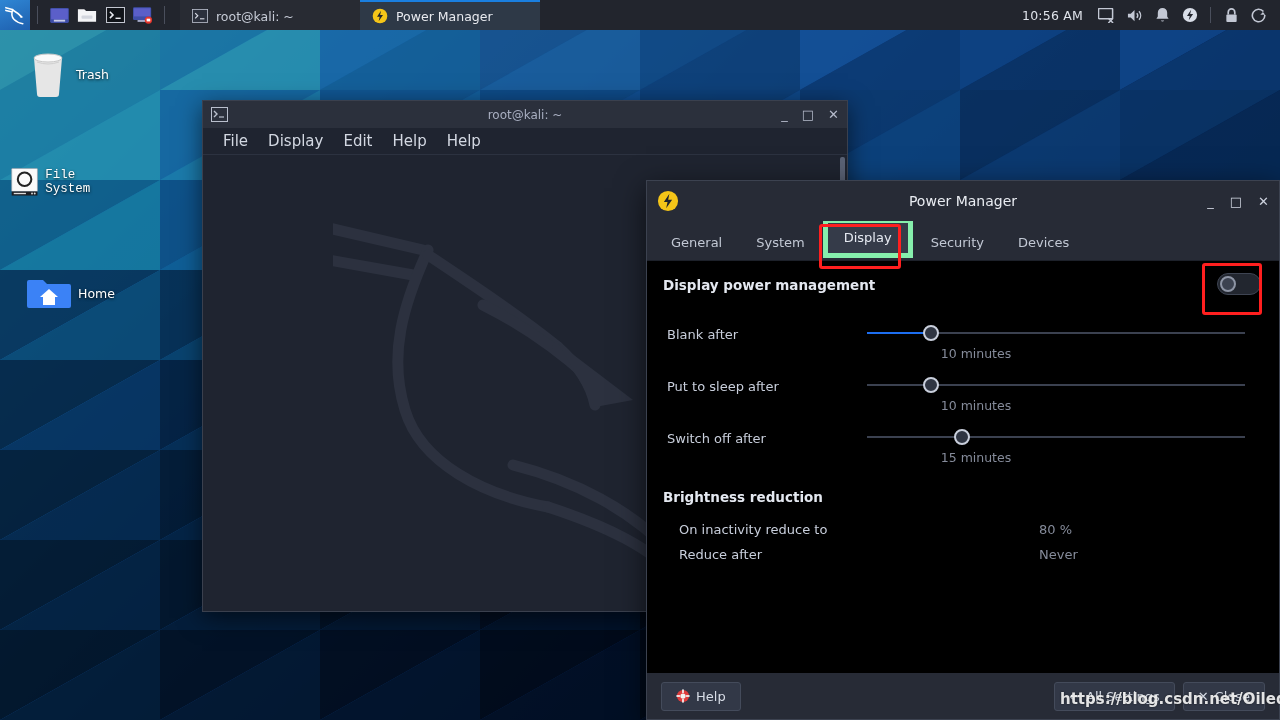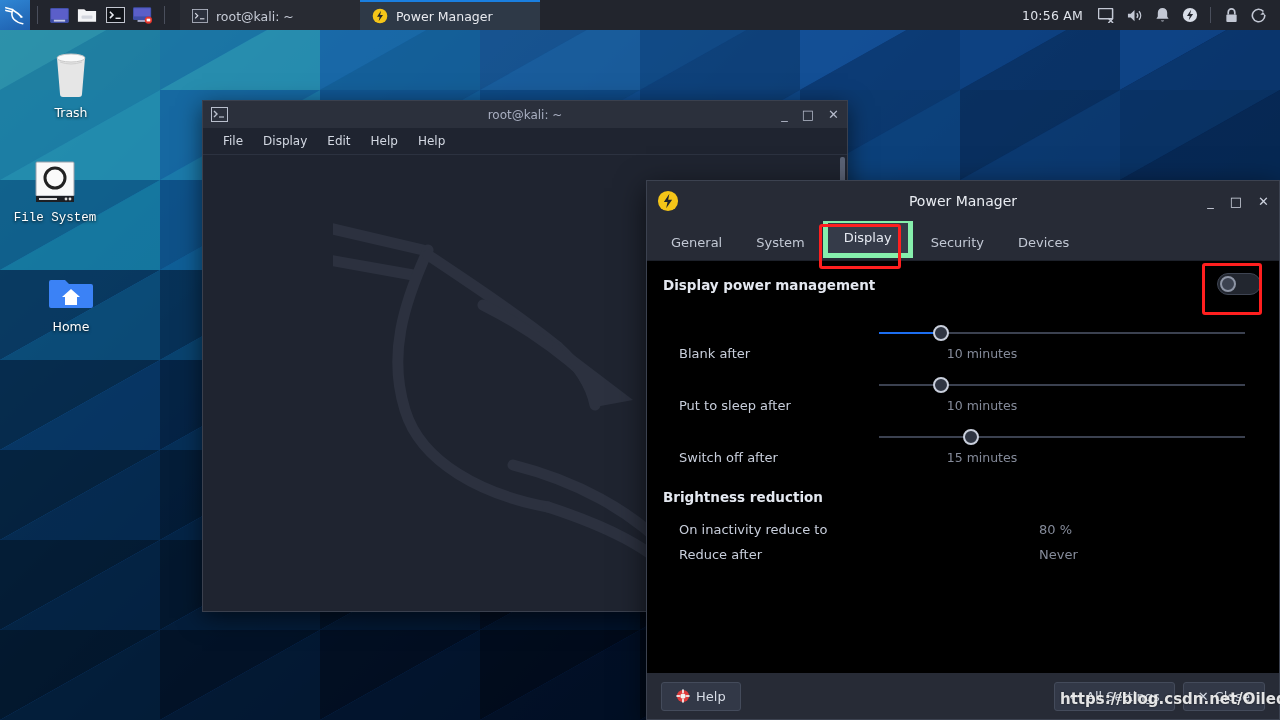--- a/index.html
+++ b/index.html
@@ -75,21 +75,21 @@
   .tray-ico {
     width: 26px; height: 30px;
     display: flex; align-items: center; justify-content: center;
   }
   .tray-sep { width:1px; height:16px; background:#4a4f5c; margin:0 5px; }
 
   
   .desk-icon {
     position: absolute;
     width: 92px;
-    display: flex; flex-direction: column; align-items: center; gap: 5px;
+    display: flex; align-items: center; gap: 5px;
     color: #fff; font-size: 12.5px;
     text-shadow: 0 1px 3px rgba(0,0,0,.85);
     z-index: 5;
   }
 
   
   #terminal {
     position: absolute; left: 202px; top: 100px;
     width: 646px; height: 512px;
     background: #1f2430;
@@ -108,21 +108,21 @@
     font-size: 12px; color: #a8aec0; pointer-events: none;
   }
   .term-wctl { margin-left: auto; display: flex; align-items: center; gap: 14px; z-index:2;}
   .term-wctl span { color: #b6bccc; font-size: 13px; line-height: 1; cursor: default;}
   .term-menubar {
     height: 27px; display: flex; align-items: center; gap: 4px;
     padding: 0 12px; background: #1f2430;
     border-bottom: 1px solid #2c3240;
     flex: 0 0 auto;
   }
-  .term-menubar span { font-size: 12px; color: #d3d8e2; padding: 2px 8px; }
+  .term-menubar span { font-size: 15px; color: #d3d8e2; padding: 2px 8px; }
   .term-body {
     flex: 1; position: relative; background: #1f2430;
     overflow: hidden;
     font-family: "DejaVu Sans Mono", "Liberation Mono", monospace;
     font-size: 12.5px;
   }
   .term-dragon {
     position: absolute; left: 130px; top: 40px;
     width: 420px; height: 400px; opacity: .30;
   }
@@ -184,22 +184,22 @@
   .pm-content {
     flex: 1; background: #000000; padding: 0;
     position: relative; overflow: hidden;
   }
 
   .sec-head {
     font-size: 13.5px; font-weight: bold; color: #e4e8f0;
     padding: 16px 0 12px 16px;
   }
   .row {
-    display: flex; align-items: flex-end;
-    padding: 0 34px 0 32px;
+    display: flex; align-items: flex-start;
+    padding: 0 34px 0 20px;
     margin-bottom: 4px;
   }
   .row-label { font-size: 13px; color: #c8cedb; width: 200px; padding-top: 4px; }
   .slider-area { flex: 1; position: relative; }
   .slider-track {
     position: relative; height: 20px;
   }
   .slider-track .rail {
     position: absolute; top: 9px; left: 0; right: 0; height: 2px;
     background: #3b4150;

